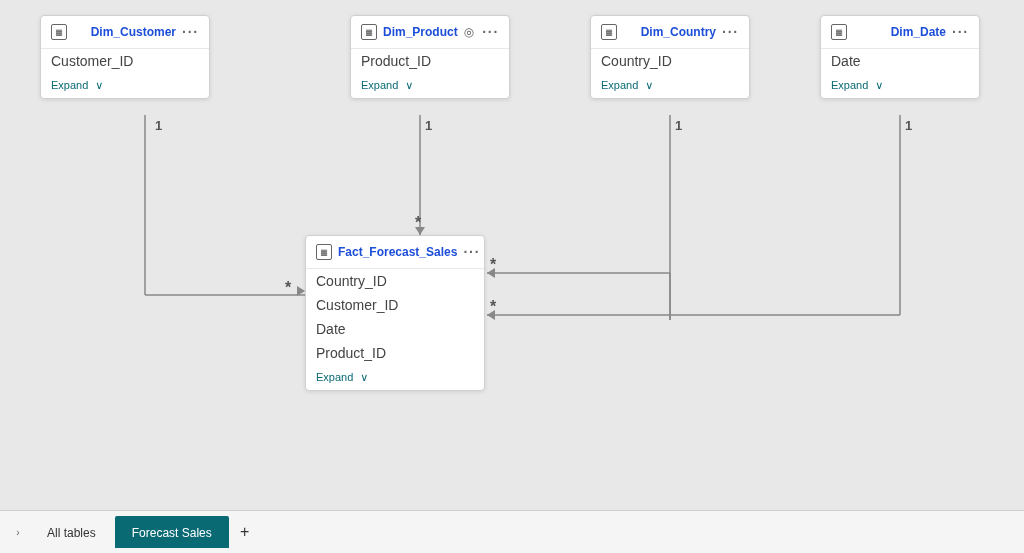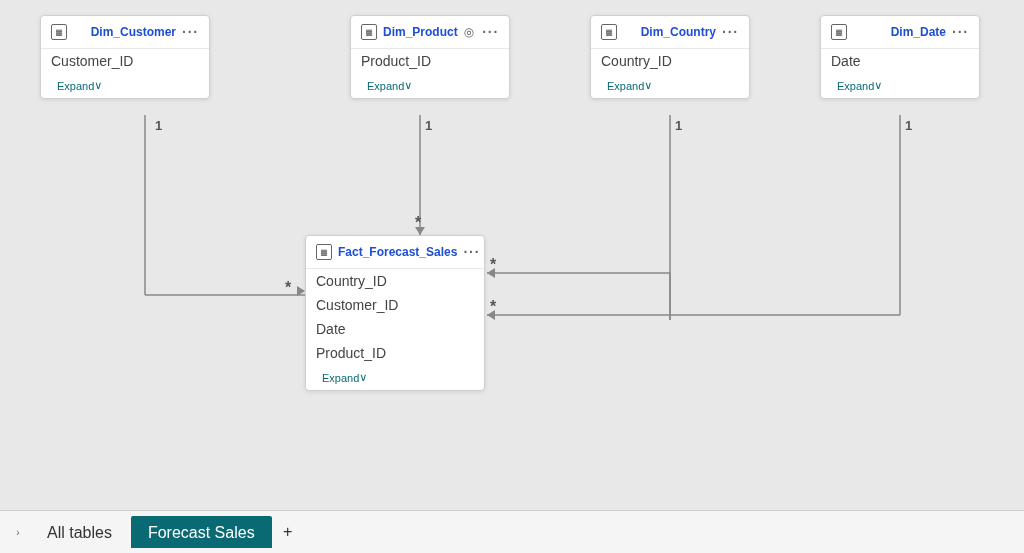--- a/index.html
+++ b/index.html
@@ -71,27 +71,26 @@
       letter-spacing: 1px;
     }
 
     .table-field {
       padding: 4px 10px;
       color: #444;
       font-size: 14px;
     }
 
     .expand-btn {
-      padding: 6px 16px;
+      padding: 6px 10px;
       color: #0a6a74;
       font-size: 11px;
       cursor: pointer;
       display: flex;
-      align-items: center;
-      gap: 0;
+      gap: 7px;
     }
 
     
     .relations-svg {
       position: absolute;
       top: 0;
       left: 0;
       width: 1024px;
       height: 510px;
       pointer-events: none;
@@ -121,21 +120,21 @@
       color: #666;
       cursor: pointer;
       font-size: 10px;
     }
 
     .tab {
       height: 32px;
       padding: 0 16px;
       display: flex;
       align-items: center;
-      font-size: 16px;
+      font-size: 12px;
       cursor: pointer;
       border-radius: 2px 2px 0 0;
       color: #333;
       background: transparent;
       border: 1px solid transparent;
       border-bottom: none;
     }
 
     .tab.active {
       background: #0a6a74;

